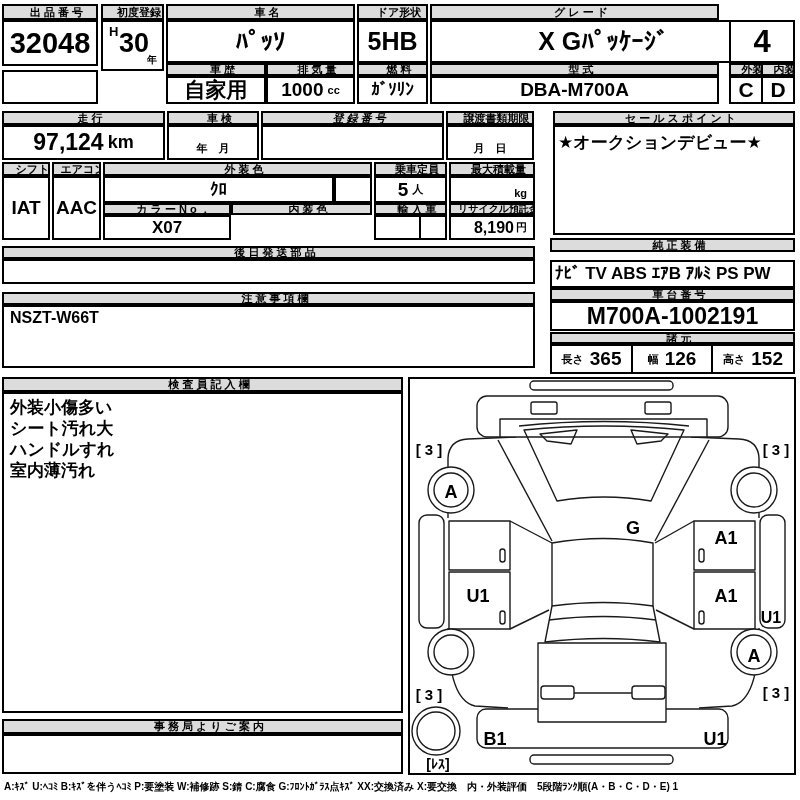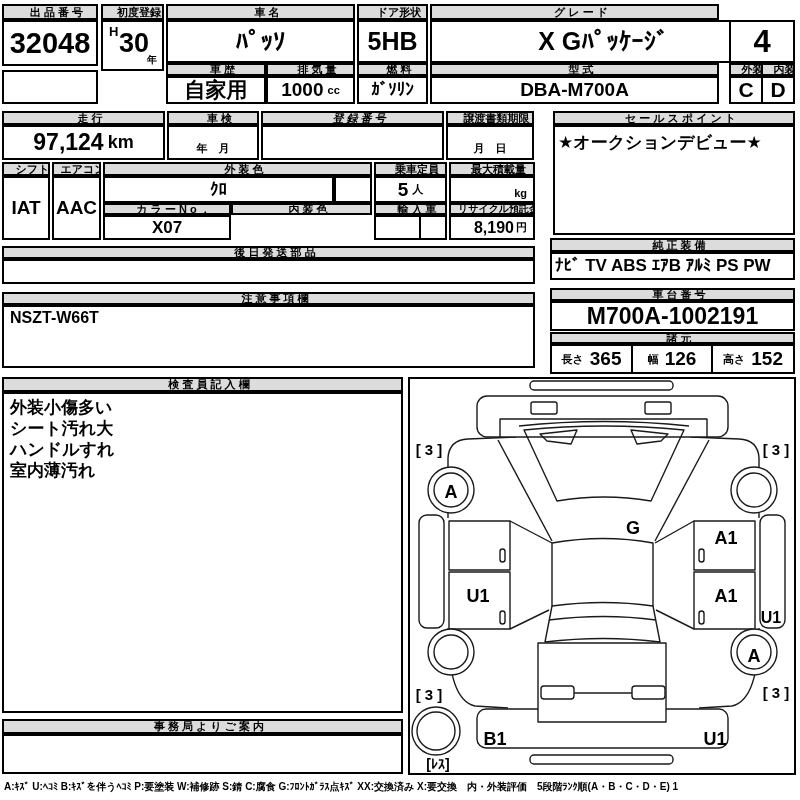--- a/index.html
+++ b/index.html
@@ -2,21 +2,21 @@
 <html><head>
 <meta charset="utf-8">
 <style>
   html,body{margin:0;padding:0;background:#fff;}
   #sheet{position:relative;width:800px;height:800px;background:#fff;
          font-family:"Liberation Sans","DejaVu Sans",sans-serif;color:#000;overflow:hidden;}
   .cell{position:absolute;box-sizing:border-box;border:2px solid #000;background:#fff;}
   .hdr{background:#dcdcdc;display:flex;align-items:center;justify-content:center;
        font-size:11px;font-weight:bold;white-space:nowrap;overflow:hidden;padding-left:13px;}
   .val{display:flex;align-items:center;justify-content:center;font-weight:bold;white-space:nowrap;overflow:hidden;}
-  .left{justify-content:flex-start;padding-left:6px;}
+  .left{justify-content:flex-start;padding-left:6px;margin-top:8px;}
   .bottom{align-items:flex-end;padding-bottom:2px;}
   .right{justify-content:flex-end;padding-right:6px;}
   .unit{font-size:11px;font-weight:bold;margin-left:4px;}
   .f30{font-size:29px;} .f26{font-size:25px;} .f24{font-size:23px;} .f22{font-size:21px;}
   .f20{font-size:19px;} .f18{font-size:17px;} .f16{font-size:16px;} .f11{font-size:11px;font-weight:bold;}
   .rel{position:relative;}
   .corner-tl{position:absolute;top:2px;left:6px;font-size:13px;font-weight:bold;}
   .corner-br{position:absolute;bottom:2px;right:5px;font-size:10px;font-weight:bold;}
   .notes{display:block;padding:3px 6px;font-size:17px;font-weight:bold;line-height:21px;}
   .legend{position:absolute;left:4px;top:780px;width:792px;font-size:10px;

